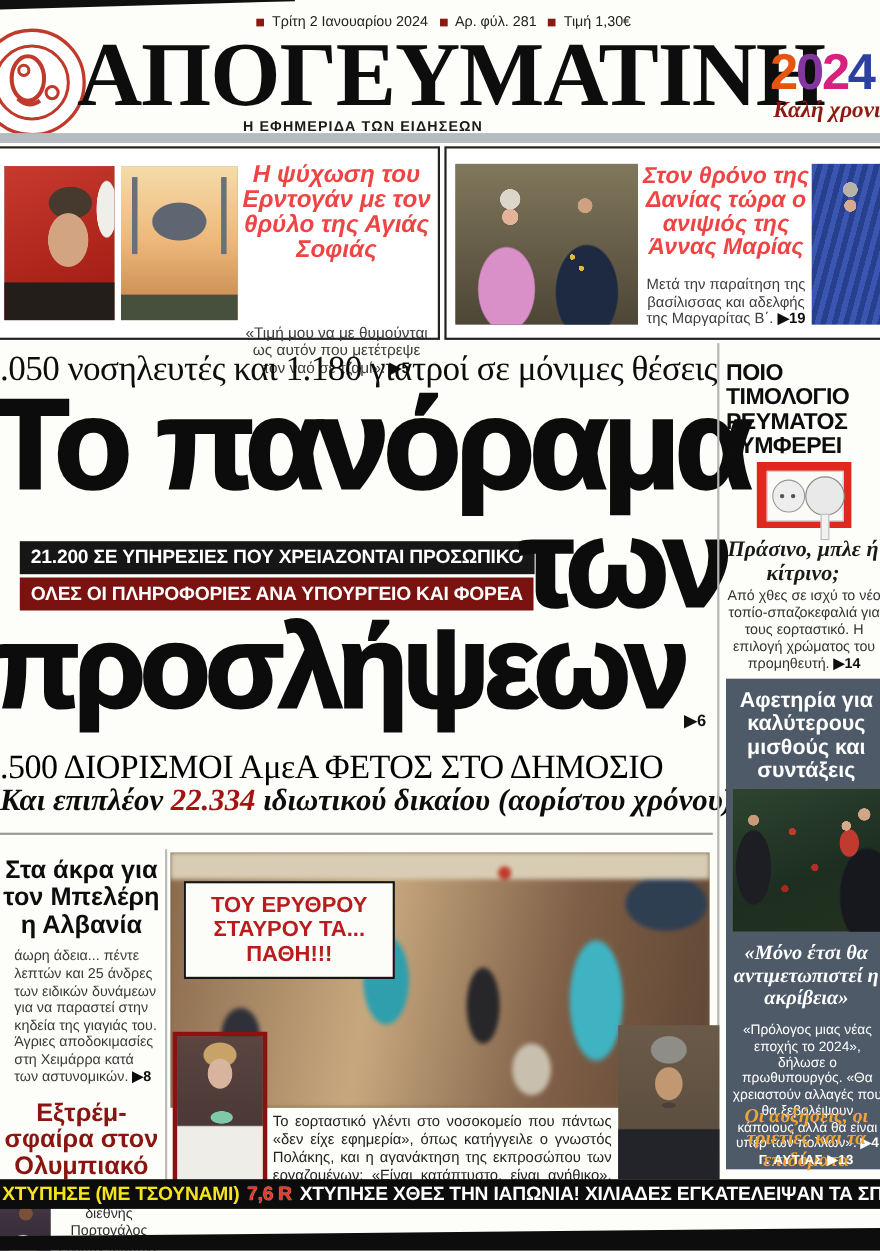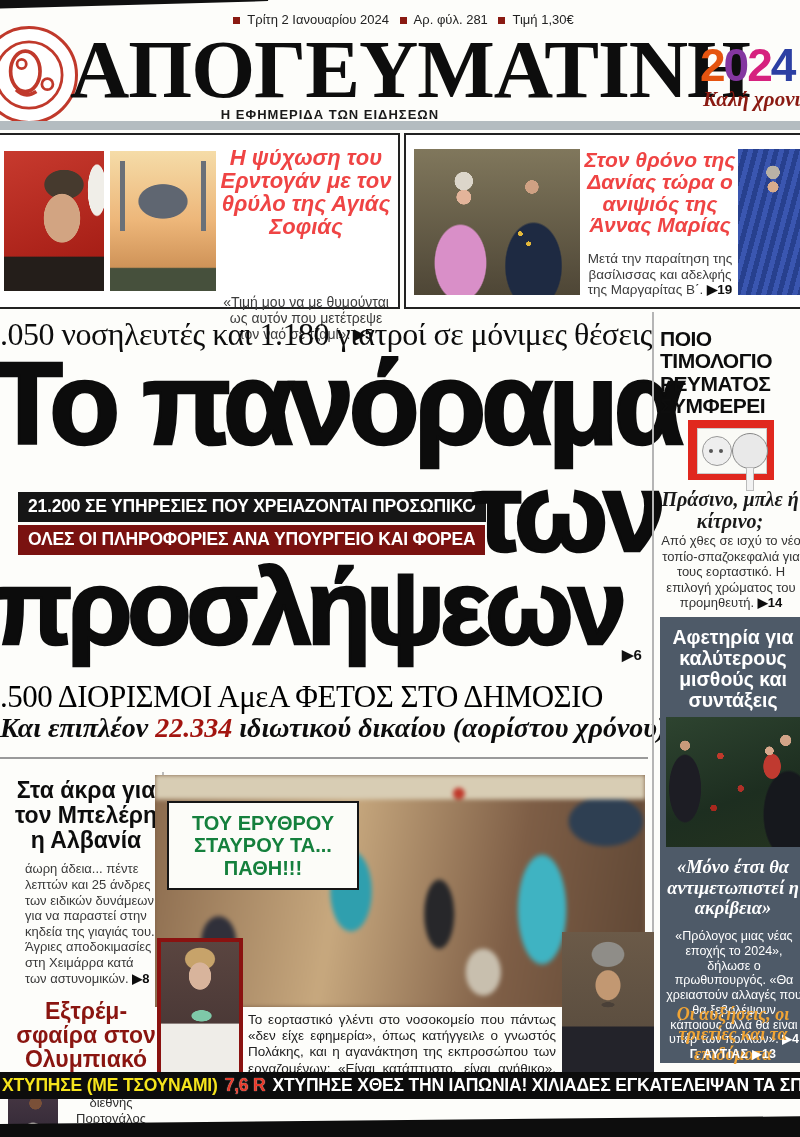--- a/index.html
+++ b/index.html
@@ -101,21 +101,21 @@
       radial-gradient(circle 4px at 40% 30%,#c0392b 80%,transparent 85%),
       radial-gradient(circle 4px at 55% 55%,#b03028 80%,transparent 85%),
       radial-gradient(circle 4px at 35% 70%,#a8281e 80%,transparent 85%),
       radial-gradient(ellipse 40px 70px at 90% 75%,#16181d 60%,transparent 64%),
       linear-gradient(160deg,#2e4430,#1d2e20 60%,#24331f);}
   .wages-quote{position:absolute;top:240px;left:4px;width:138px;text-align:center;font-family:"Liberation Serif",serif;font-style:italic;font-weight:bold;font-size:18.5px;line-height:1.12;}
   .wages-body{position:absolute;top:312px;left:6px;width:136px;text-align:center;font-size:12.5px;line-height:1.18;}
   .wages-hi{position:absolute;top:388px;left:4px;width:138px;text-align:center;font-family:"Liberation Serif",serif;font-style:italic;font-weight:bold;font-size:18px;line-height:1.1;color:#f0a435;}
   .wages-byline{position:absolute;top:430px;left:4px;width:138px;text-align:center;font-size:12px;font-weight:bold;letter-spacing:0.5px;}
   
-  .left-col{position:absolute;top:772px;left:12px;width:150px;height:318px;border-right:2px solid #bbb;}
+  .left-col{position:absolute;top:772px;left:0;width:150px;height:318px;border-right:2px solid #bbb;}
   .alb-hl{margin:6px 2px 0 0;text-align:center;font-weight:bold;font-size:23px;line-height:1.08;color:#0d0d0d;}
   .alb-body{margin:9px 6px 0 13px;font-size:13px;line-height:1.2;color:#3a3a3a;}
   .oly-hl{margin:14px 2px 0 0;text-align:center;font-weight:bold;font-size:23px;line-height:1.04;color:#8a1510;}
   .oly-row{position:relative;margin-top:8px;height:110px;}
   .ph-zelson{position:absolute;left:-4px;top:2px;width:50px;height:76px;
     background-image:
       radial-gradient(circle 10px at 55% 28%,#7a5038 60%,transparent 65%),
       radial-gradient(ellipse 16px 10px at 55% 14%,#1d140e 60%,transparent 65%),
       radial-gradient(ellipse 20px 26px at 50% 75%,#d8d4cc 60%,transparent 65%),
       linear-gradient(#4a3a46,#2a2230);}
@@ -127,21 +127,21 @@
       radial-gradient(circle 8px at 62% 8%,#c0392b 70%,transparent 78%),
       linear-gradient(to bottom,#d8cdb4 0 10%,transparent 11%),
       radial-gradient(ellipse 42px 95px at 79% 58%,#3fb3c2 55%,transparent 60%),
       radial-gradient(ellipse 36px 70px at 40% 50%,#2f9fae 55%,transparent 60%),
       radial-gradient(ellipse 26px 60px at 58% 60%,#27272a 55%,transparent 60%),
       radial-gradient(ellipse 30px 44px at 13% 72%,#30303a 55%,transparent 62%),
       radial-gradient(ellipse 30px 40px at 67% 85%,#c8bfae 55%,transparent 62%),
       radial-gradient(ellipse 60px 40px at 92% 20%,#2e3f52 60%,transparent 64%),
       linear-gradient(100deg,#8a6a4d,#c7a87e 38%,#7e5e46 72%,#5e4634);}
   .hosp-label{position:absolute;top:26px;left:12px;width:180px;background:#fcfcf8;border:2px solid #151515;
-    padding:9px 4px;text-align:center;color:#15803d;font-weight:bold;font-size:20px;line-height:1.12;}
+    padding:9px 4px;text-align:center;color:#b91c1c;font-weight:bold;font-size:20px;line-height:1.12;}
   .ph-nurse{position:absolute;top:938px;left:157px;width:86px;height:150px;border:4px solid #8a1210;box-sizing:border-box;
     background-image:
       radial-gradient(ellipse 18px 22px at 50% 24%,#d8b49c 60%,transparent 64%),
       radial-gradient(ellipse 24px 18px at 50% 12%,#c7a36a 60%,transparent 65%),
       radial-gradient(ellipse 16px 9px at 52% 52%,#7ec9a8 60%,transparent 66%),
       linear-gradient(to top,#efede8 0 42%,transparent 43%),
       linear-gradient(#5a4540,#403030);}
   .ph-polakis{position:absolute;top:932px;left:562px;width:92px;height:140px;
     background-image:
       radial-gradient(ellipse 26px 20px at 50% 16%,#8f8d88 60%,transparent 65%),

